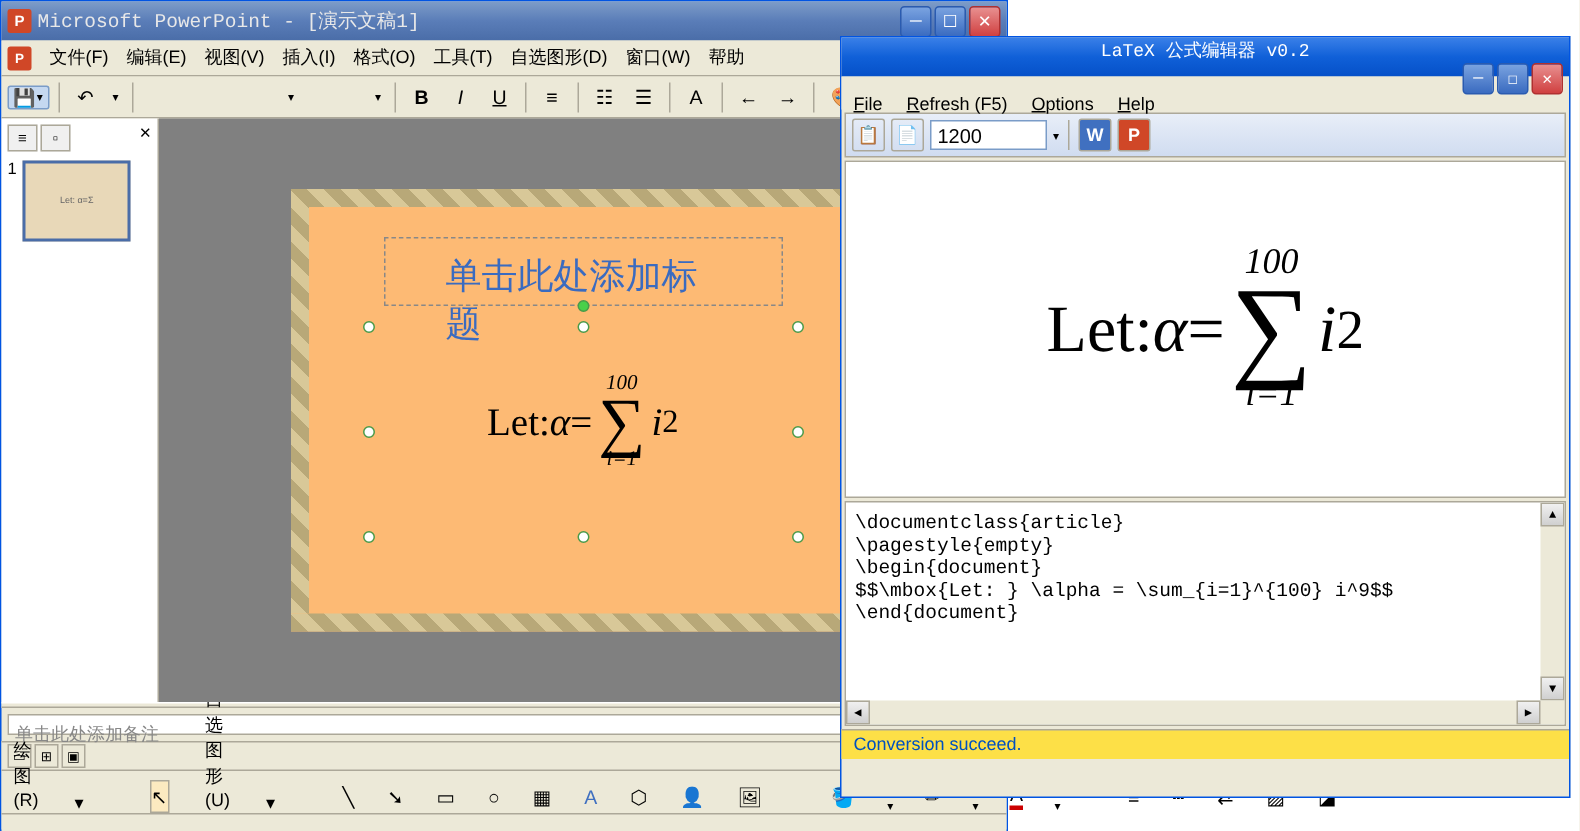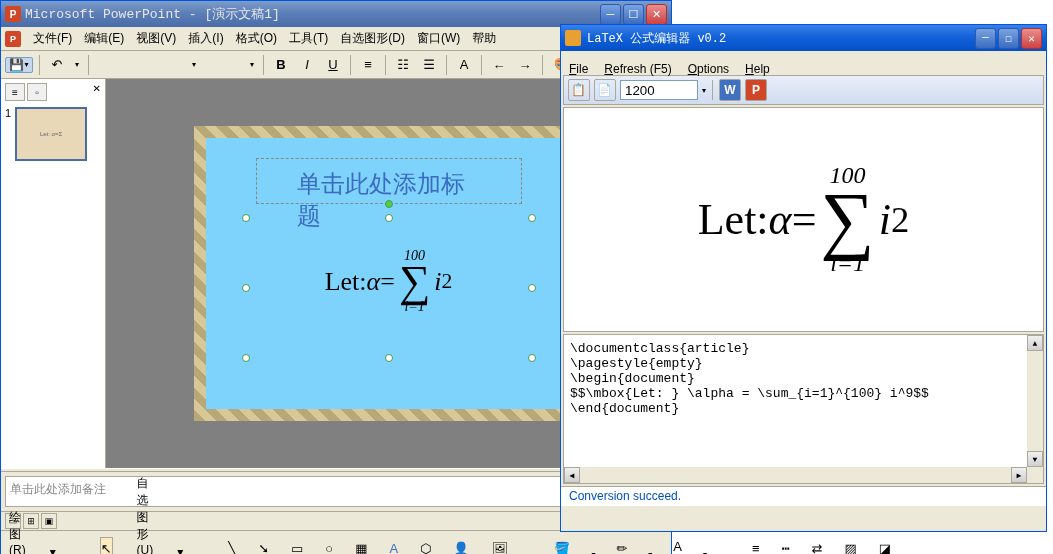--- a/index.html
+++ b/index.html
@@ -28,70 +28,70 @@
 .ppt-content { display: flex; height: 389px; }
 .slide-panel { width: 105px; background: #fff; border-right: 1px solid #aca899; padding: 4px; }
 .outline-tabs { display: flex; gap: 2px; margin-bottom: 6px; }
 .tab-btn { width: 20px; height: 18px; border: 1px solid #aca899; background: #f0f0f0; font-size: 10px; display: flex; align-items: center; justify-content: center; }
 .tab-close { margin-left: auto; font-size: 10px; cursor: pointer; }
 .thumb-wrap { display: flex; gap: 4px; }
 .thumb-num { font-size: 11px; }
 .thumb { width: 72px; height: 54px; border: 2px solid #4a6da8; background: #e8d8b8; display: flex; align-items: center; justify-content: center; font-size: 6px; color: #666; }
 
 .slide-area { flex: 1; background: #808080; display: flex; align-items: center; justify-content: center; position: relative; }
-.slide { width: 390px; height: 295px; background: #7dd3fc; border: 12px solid; border-image: repeating-linear-gradient(45deg, #b8a878, #b8a878 8px, #d8c898 8px, #d8c898 16px) 12; position: relative; }
+.slide { width: 390px; height: 295px; background: #fdba74; border: 12px solid; border-image: repeating-linear-gradient(45deg, #b8a878, #b8a878 8px, #d8c898 8px, #d8c898 16px) 12; position: relative; }
 .slide-title { position: absolute; top: 30px; left: 50%; transform: translateX(-50%); color: #3a6bc0; font-size: 24px; font-family: SimSun; }
 .title-box { position: absolute; top: 20px; left: 50px; right: 50px; height: 46px; border: 1px dashed #888; }
 .formula-box { position: absolute; top: 80px; left: 40px; right: 40px; height: 140px; }
 .handle { position: absolute; width: 8px; height: 8px; background: #fff; border: 1px solid #4a9a4a; border-radius: 50%; }
 .handle.rot { background: #4ad04a; top: -18px; left: 50%; margin-left: -4px; }
 .handle.tl { top: -4px; left: -4px; } .handle.tr { top: -4px; right: -4px; }
 .handle.bl { bottom: -4px; left: -4px; } .handle.br { bottom: -4px; right: -4px; }
 .handle.ml { top: 50%; left: -4px; margin-top: -4px; } .handle.mr { top: 50%; right: -4px; margin-top: -4px; }
 .handle.mt { top: -4px; left: 50%; margin-left: -4px; } .handle.mb { bottom: -4px; left: 50%; margin-left: -4px; }
 
 .formula { font-family: "Times New Roman", serif; font-size: 26px; position: absolute; top: 30px; left: 50%; transform: translateX(-50%); white-space: nowrap; display: flex; align-items: center; }
 .formula .sum { display: inline-flex; flex-direction: column; align-items: center; margin: 0 4px; }
 .formula .sigma { font-size: 44px; line-height: 0.8; }
 .formula .sub, .formula .sup { font-size: 14px; font-style: italic; }
 
 .splitter { height: 4px; background: #ece9d8; border-top: 1px solid #fff; border-bottom: 1px solid #aca899; }
-.notes { height: 31px; background: #fff; border: 1px solid #aca899; margin: 4px; padding: 4px; color: #888; }
+.notes { height: 14px; background: #fff; border: 1px solid #aca899; margin: 4px; padding: 4px; color: #888; }
 
 .view-btns { height: 20px; background: #ece9d8; display: flex; align-items: center; padding: 0 4px; gap: 2px; border-top: 1px solid #aca899; border-bottom: 1px solid #aca899; }
 .view-btn { width: 16px; height: 16px; border: 1px solid #aca899; font-size: 9px; display: flex; align-items: center; justify-content: center; }
 
 .draw-toolbar { height: 28px; background: #ece9d8; display: flex; align-items: flex-end; padding: 0 4px; gap: 20px; }
 .draw-toolbar .lbl { padding: 2px 4px; }
 
 .statusbar { height: 20px; background: #ece9d8; border-top: 1px solid #aca899; display: flex; align-items: center; padding: 0 60px; gap: 120px; color: #444; }
 
 
 .latex-window { position: absolute; left: 560px; top: 24px; width: 487px; height: 508px; background: #ece9d8; border: 1px solid #0054e3; }
-.latex-titlebar { height: 26px; background: linear-gradient(#3a80e8, #1060d8, #0550c8); display: flex; align-items: center; padding: 0 4px; color: #fff; font-family: "Courier New", monospace; }
+.latex-titlebar { height: 26px; background: linear-gradient(#3a80e8, #1060d8, #0550c8); display: flex; align-items: center; padding: 0 4px; color: #fff; font-family: "Courier New", monospace; flex-direction: column; }
 .latex-titlebar .icon-l { width: 16px; height: 16px; background: #e8a030; border-radius: 2px; margin-right: 6px; }
 .latex-menubar { height: 22px; background: #ece9d8; display: flex; align-items: center; padding: 0 8px; gap: 16px; }
 .latex-menubar span { cursor: pointer; margin-top: 13px; }
 .latex-toolbar { height: 30px; background: linear-gradient(#e8eef8, #d0dcf0); border: 1px solid #aca899; margin: 2px; display: flex; align-items: center; padding: 0 4px; gap: 4px; }
 .latex-toolbar input { width: 78px; height: 20px; border: 1px solid #7a9cc8; padding: 0 4px; }
 .tb-icon { width: 22px; height: 22px; border: 1px solid #aca899; border-radius: 2px; display: flex; align-items: center; justify-content: center; font-size: 12px; cursor: pointer; }
 .tb-icon.w { background: #4070c0; color: #fff; font-weight: bold; }
 .tb-icon.p { background: #d04727; color: #fff; font-weight: bold; }
 
 .preview { margin: 2px; height: 225px; background: #fff; border: 1px solid #aca899; display: flex; align-items: center; justify-content: center; }
 .preview .formula { font-size: 44px; position: static; transform: none; }
 .preview .sigma { font-size: 76px; }
 .preview .sub, .preview .sup { font-size: 24px; }
 
 .code-area { margin: 2px; height: 150px; background: #fff; border: 1px solid #aca899; padding: 6px; font-family: "Courier New", monospace; font-size: 13px; white-space: pre; overflow: auto; position: relative; }
 .code-area .scroll-v { position: absolute; right: 0; top: 0; bottom: 16px; width: 16px; background: #ece9d8; }
 .code-area .scroll-h { position: absolute; left: 0; right: 0; bottom: 0; height: 16px; background: #ece9d8; }
 .scroll-btn { width: 16px; height: 16px; background: linear-gradient(#f0f0f0, #d0d0d0); border: 1px solid #aca899; font-size: 8px; display: flex; align-items: center; justify-content: center; }
 
-.latex-status { height: 20px; background: #ffffff; border-top: 1px solid #aca899; padding: 2px 8px; color: #0050c0; }
+.latex-status { height: 20px; background: #fde047; border-top: 1px solid #aca899; padding: 2px 8px; color: #0050c0; }
 </style>
 </head>
 <body>
 
 <div class="ppt-window">
   <div class="ppt-titlebar">
     <span class="icon-p">P</span>
     <span class="title">Microsoft PowerPoint - [演示文稿1]</span>
     <div class="win-btns">
       <div class="win-btn">─</div>

